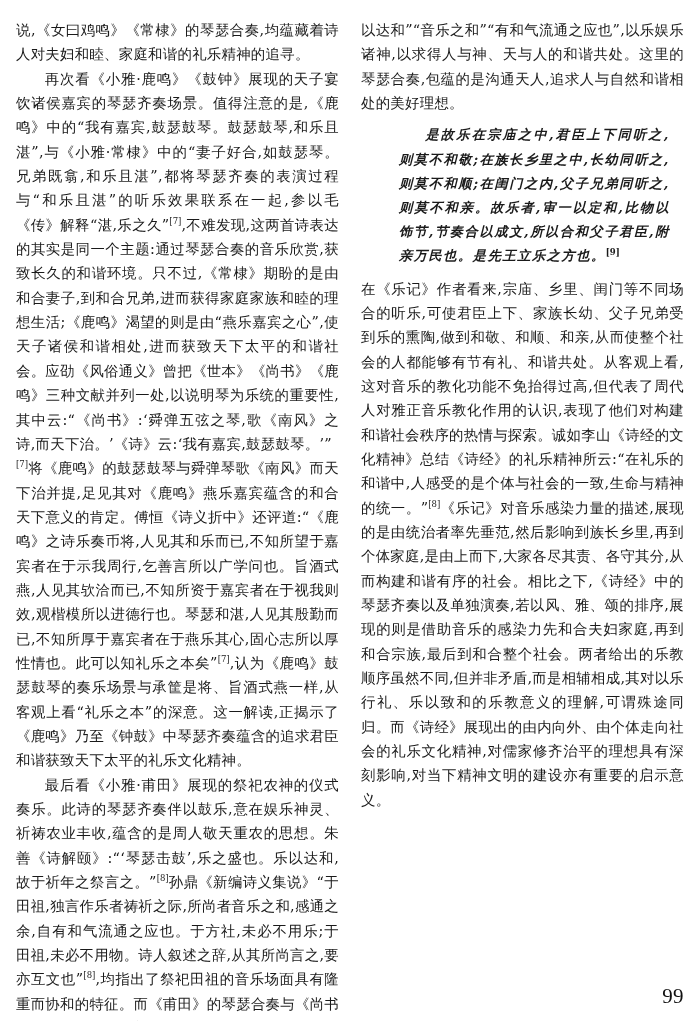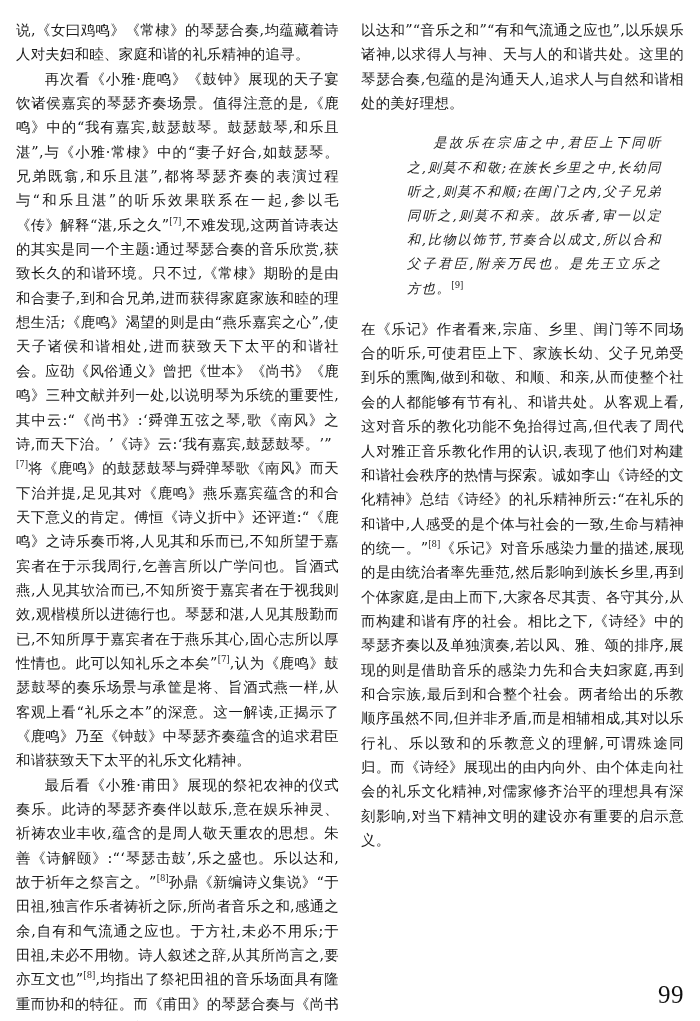--- a/index.html
+++ b/index.html
@@ -58,45 +58,46 @@
     text-indent: 0;
   }
   sup.fn {
     font-size: 8.5px;
     vertical-align: super;
     line-height: 0;
     letter-spacing: 0;
   }
   
   .quote-block {
-    margin: 16px;
+    margin: 8px;
     padding: 0 6px 0 30px;
     font-size: 13.2px;
     line-height: 24.2px;
     text-align: justify;
     text-justify: inter-ideograph;
     text-indent: 2em;
     font-family: "DejaVu Serif", "Liberation Serif", serif;
     font-style: italic;
     letter-spacing: 0.12em;
     word-break: break-all;
+    font-weight: bold;
   }
   .quote-block sup.fn {
     font-style: normal;
   }
   
   .refs {
     margin-top: auto;
     padding-top: 6px;
   }
   .page-number {
     position: absolute;
     right: 16px;
     bottom: 12px;
-    font-size: 25px;
+    font-size: 21px;
     font-family: "Liberation Serif", "DejaVu Serif", serif;
     color: #111;
     letter-spacing: 0.02em;
     margin-top: 23px;
   }
 </style>
 </head>
 <body>
 
 <div class="page">

